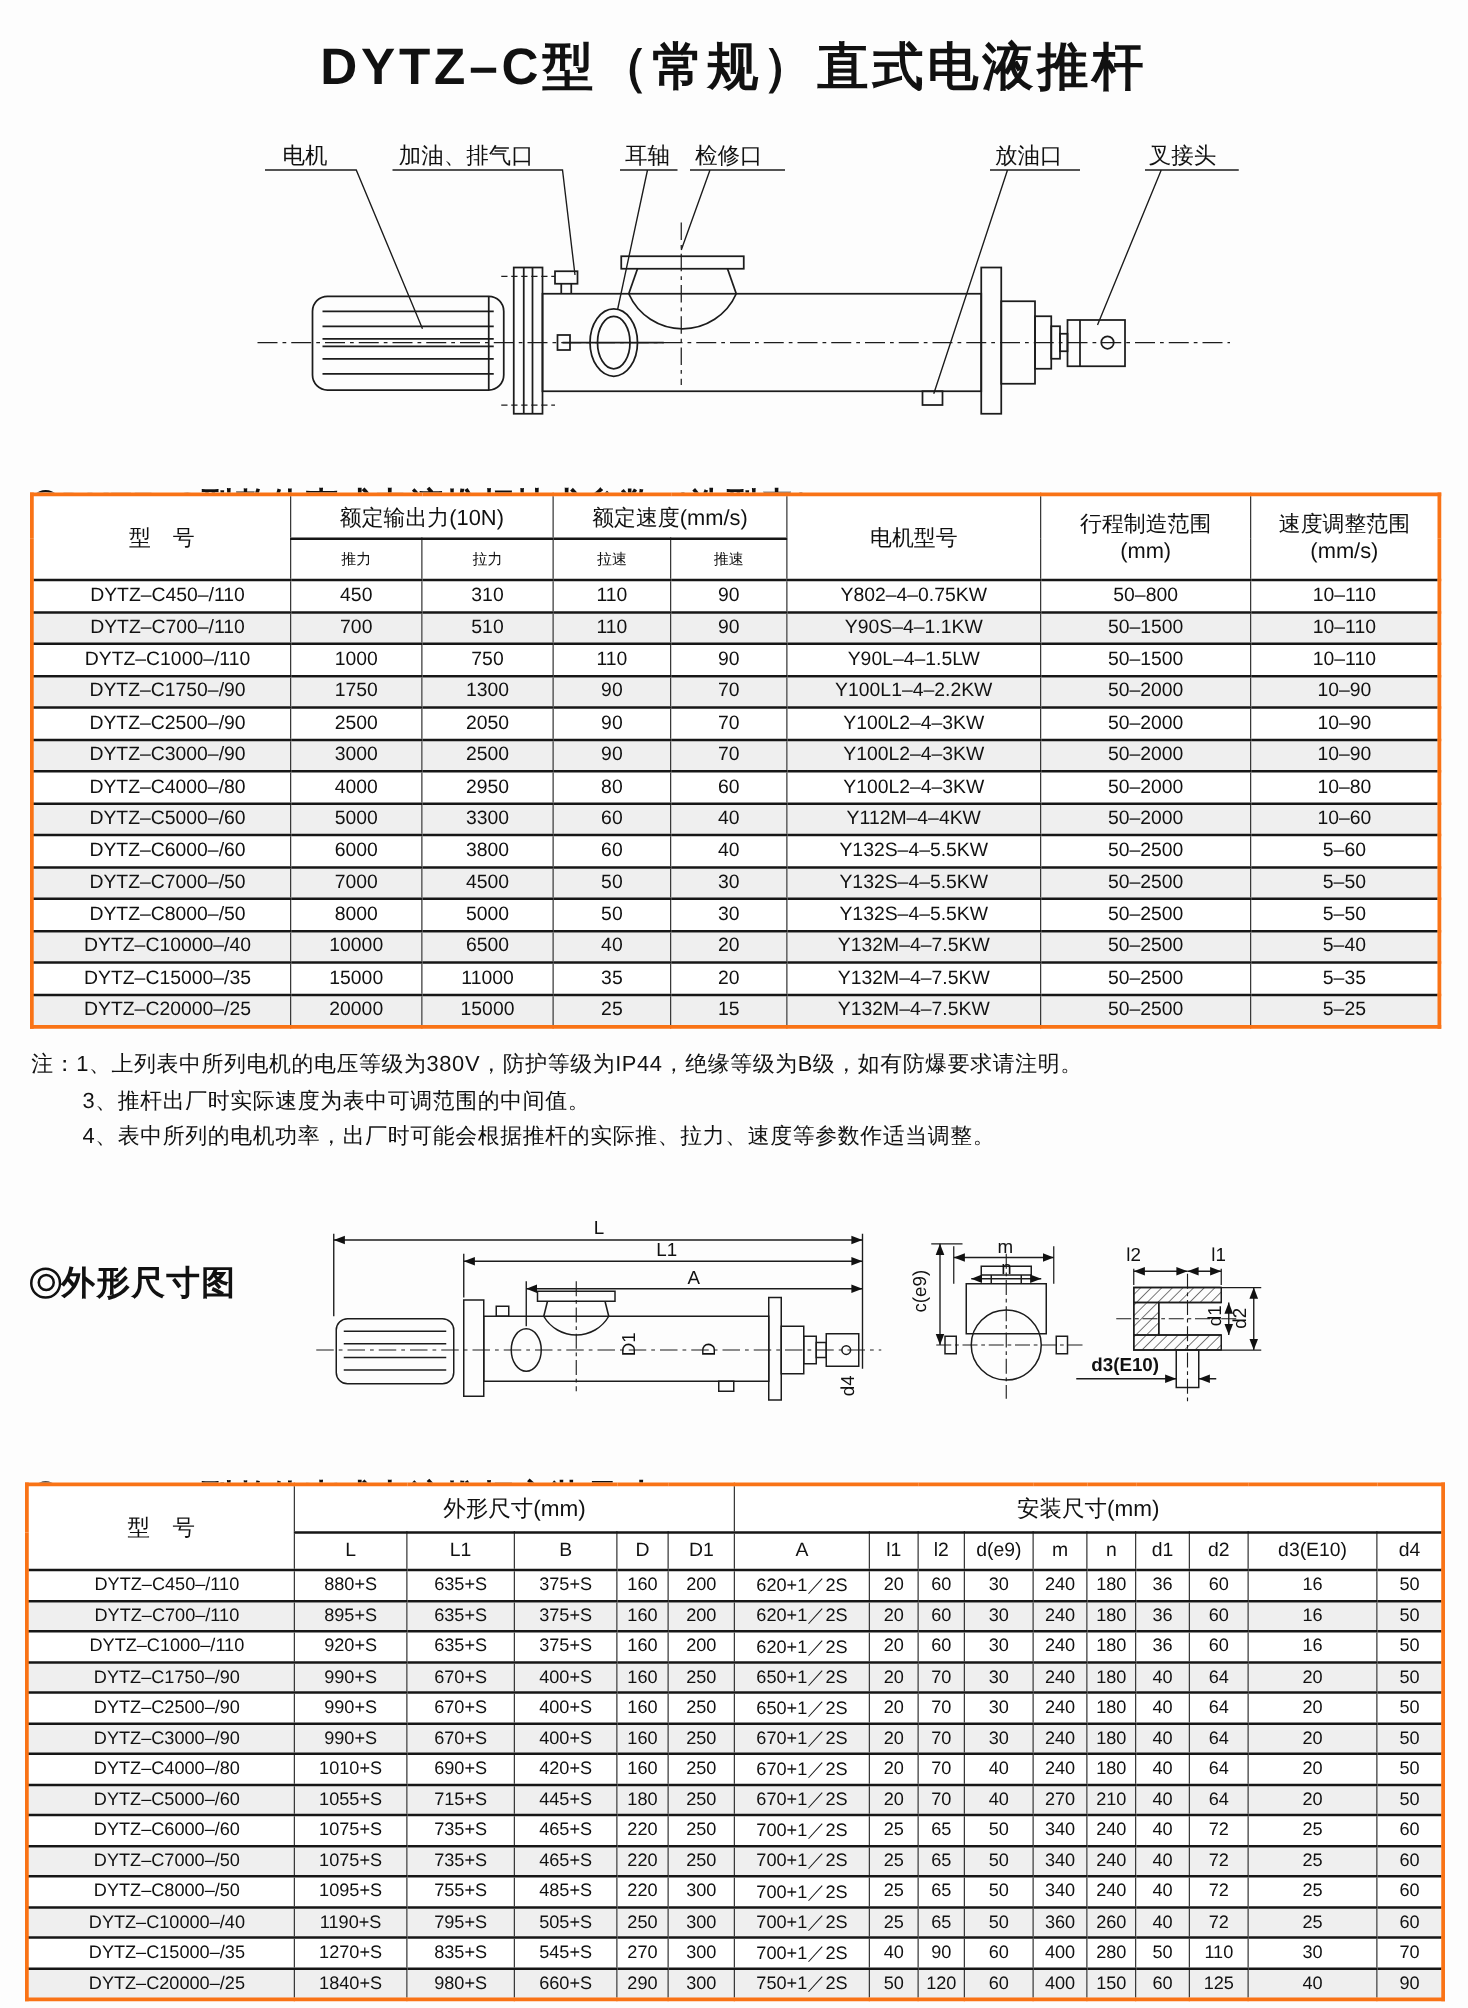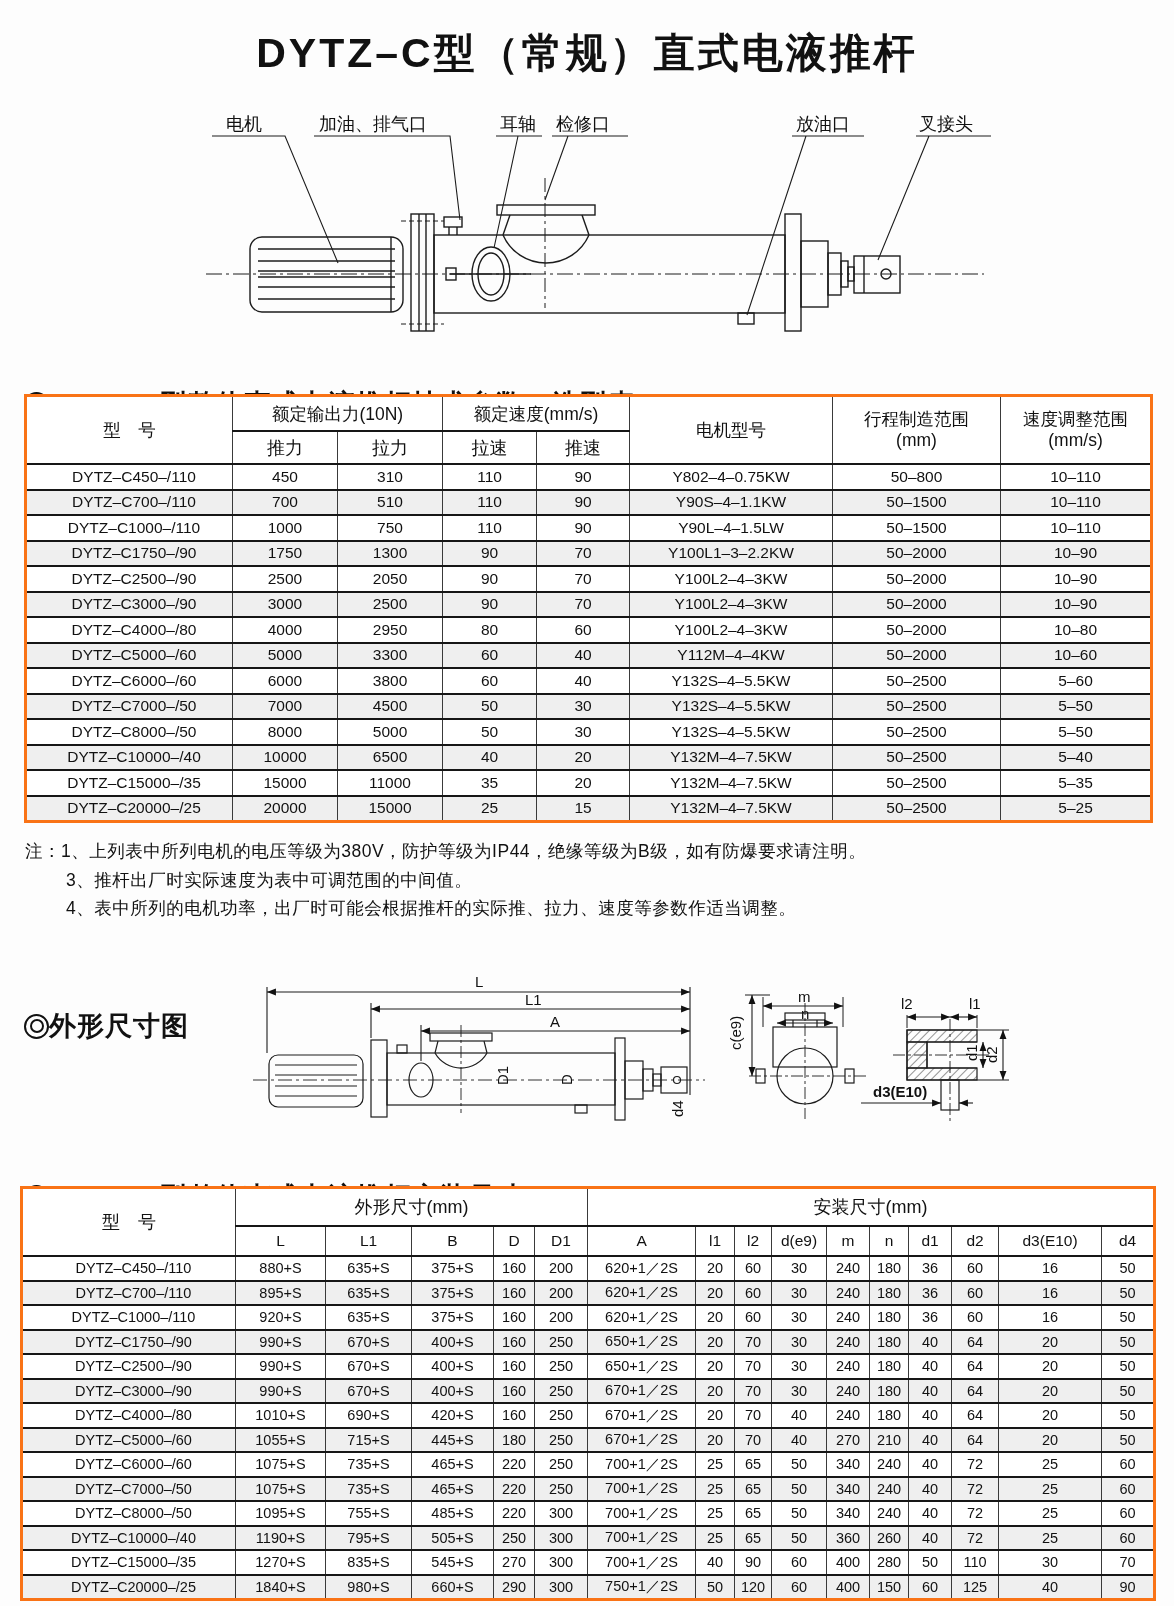--- a/index.html
+++ b/index.html
@@ -23,21 +23,21 @@
   .bullseye::after{content:"";position:absolute;inset:3.5px;border:2px solid #111;border-radius:50%}
 
   table{border-collapse:collapse;table-layout:fixed;background:#fff;border:3px solid #f97316}
   th,td{
     border:1px solid #3a3a3a;border-top:2px solid #161616;border-bottom:2px solid #161616;
     text-align:center;vertical-align:middle;padding:0;overflow:hidden;white-space:nowrap;
     font-weight:normal;
   }
   #table1{position:absolute;top:394px;left:24px;width:1126px}
   #table1 thead tr:first-child th{height:33px;font-size:17.5px}
-  #table1 thead tr:nth-child(2) th{height:31px;font-size:18px}
+  #table1 thead tr:nth-child(2) th{height:31px;font-size:12px}
   #table1 tbody td{height:23.5px;font-size:15.5px}
   #table2{position:absolute;top:1186px;left:20px;width:1134px}
   #table2 thead tr:first-child th{height:36px;font-size:18px}
   #table2 thead tr:nth-child(2) th{height:28px;font-size:15.5px}
   #table2 tbody td{height:22.5px;font-size:14.5px}
   tbody tr:nth-child(even){background:#efefef}
   td.c-model{text-align:center;padding-left:9px}
   th.two-line{white-space:pre-line;line-height:1.2}
 
   #notes{position:absolute;left:25px;top:837px;font-size:17.5px;line-height:28.5px;letter-spacing:.5px}
@@ -200,21 +200,21 @@
         <td class="c-val">Y90L–4–1.5LW</td>
         <td class="c-val">50–1500</td>
         <td class="c-val">10–110</td>
       </tr>
       <tr>
         <td class="c-model">DYTZ–C1750–/90</td>
         <td class="c-val">1750</td>
         <td class="c-val">1300</td>
         <td class="c-val">90</td>
         <td class="c-val">70</td>
-        <td class="c-val">Y100L1–3–2.2KW</td>
+        <td class="c-val">Y100L1–4–2.2KW</td>
         <td class="c-val">50–2000</td>
         <td class="c-val">10–90</td>
       </tr>
       <tr>
         <td class="c-model">DYTZ–C2500–/90</td>
         <td class="c-val">2500</td>
         <td class="c-val">2050</td>
         <td class="c-val">90</td>
         <td class="c-val">70</td>
         <td class="c-val">Y100L2–4–3KW</td>

